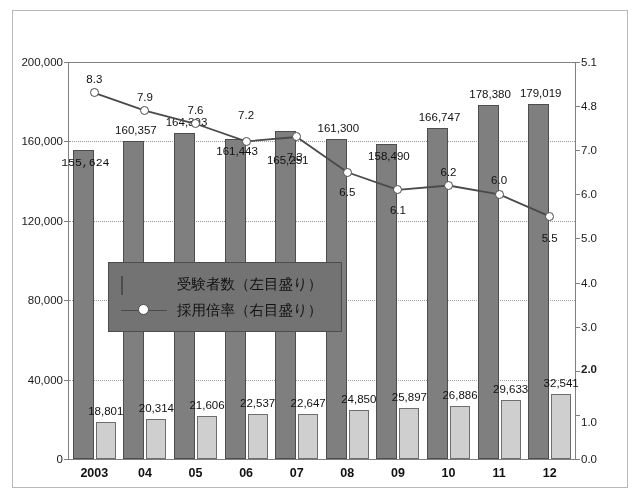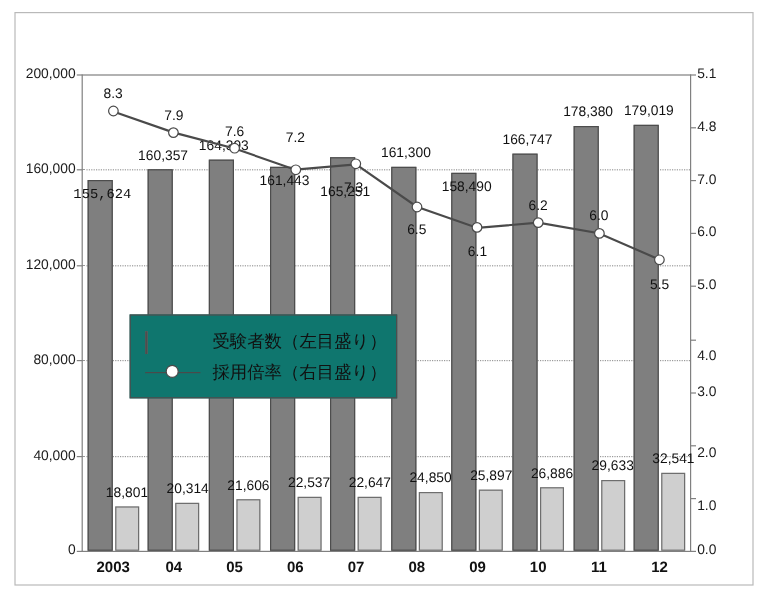--- a/index.html
+++ b/index.html
@@ -142,23 +142,23 @@
     border: 1.6px solid #4a4a4a;
     box-sizing: border-box;
   }
   svg.lines {
     position: absolute;
     left: 0; top: 0;
     overflow: visible;
   }
   .legend {
     position: absolute;
-    background: #0f766e;
+    background: #737373;
     border: 1px solid #4d4d4d;
-    padding: 8px 8px 8px 12px;
+    padding: 8px 19px 8px 12px;
     box-sizing: border-box;
   }
   .legend-row {
     display: flex;
     align-items: center;
     height: 26px;
   }
   .legend-key {
     width: 46px;
     height: 15px;
@@ -236,25 +236,25 @@
         <div class="ytick-left" style="top: 79.4px;">160,000</div>
         <div class="tickmark-l" style="top: 79.4px;"></div>
         <div class="ytick-left" style="top: 0px;">200,000</div>
         <div class="tickmark-l" style="top: 0px;"></div>
       </div>
     <div id="ytick-right-layer">
         <div class="ytick-right" style="top: 397px;">0.0</div>
         <div class="tickmark-r" style="top: 397px;"></div>
         <div class="ytick-right" style="top: 360px;">1.0</div>
         <div class="tickmark-r" style="top: 352.889px;"></div>
-        <div class="ytick-right" style="top: 316px;">2.0</div>
+        <div class="ytick-right" style="top: 307px; font-weight: bold;">2.0</div>
         <div class="tickmark-r" style="top: 308.778px;"></div>
         <div class="ytick-right" style="top: 264.667px;">3.0</div>
         <div class="tickmark-r" style="top: 264.667px;"></div>
-        <div class="ytick-right" style="top: 220.556px; margin-top: 14px;">4.0</div>
+        <div class="ytick-right" style="top: 220.556px;">4.0</div>
         <div class="tickmark-r" style="top: 220.556px;"></div>
         <div class="ytick-right" style="top: 176.444px;">5.0</div>
         <div class="tickmark-r" style="top: 176.444px;"></div>
         <div class="ytick-right" style="top: 132.333px;">6.0</div>
         <div class="tickmark-r" style="top: 132.333px;"></div>
         <div class="ytick-right" style="top: 88.2222px;">7.0</div>
         <div class="tickmark-r" style="top: 88.2222px;"></div>
         <div class="ytick-right" style="top: 44.1111px;">4.8</div>
         <div class="tickmark-r" style="top: 44.1111px;"></div>
         <div class="ytick-right" style="top: 0px;">5.1</div>

